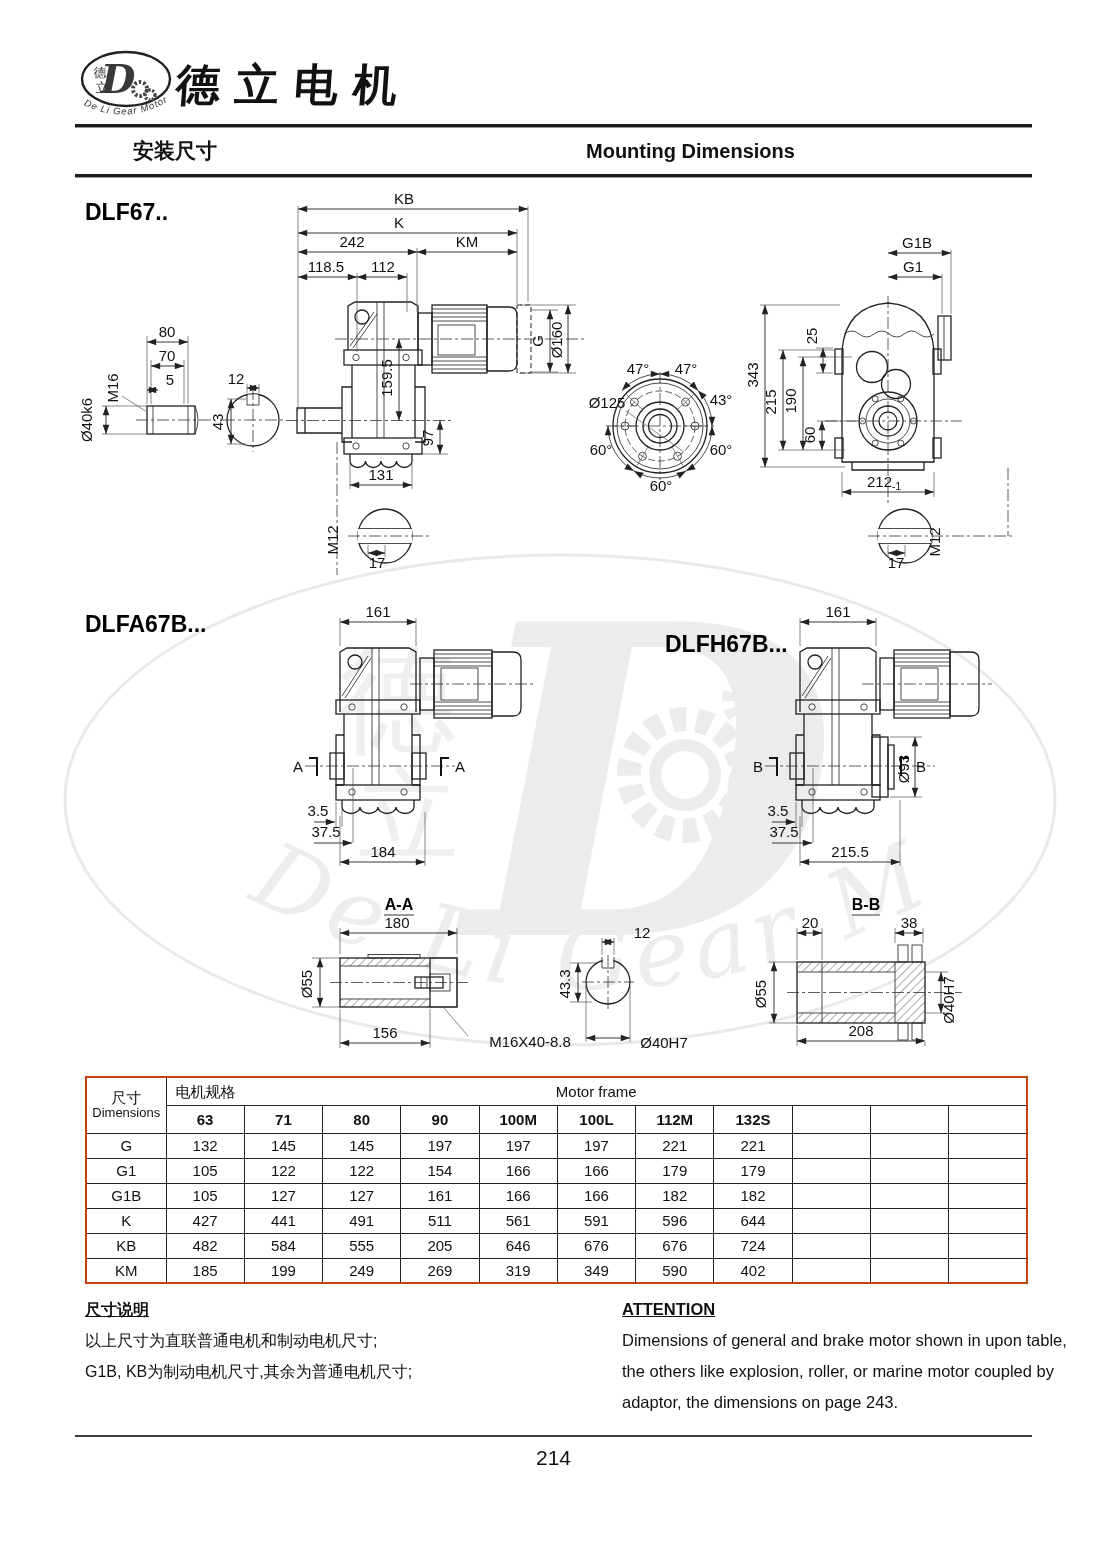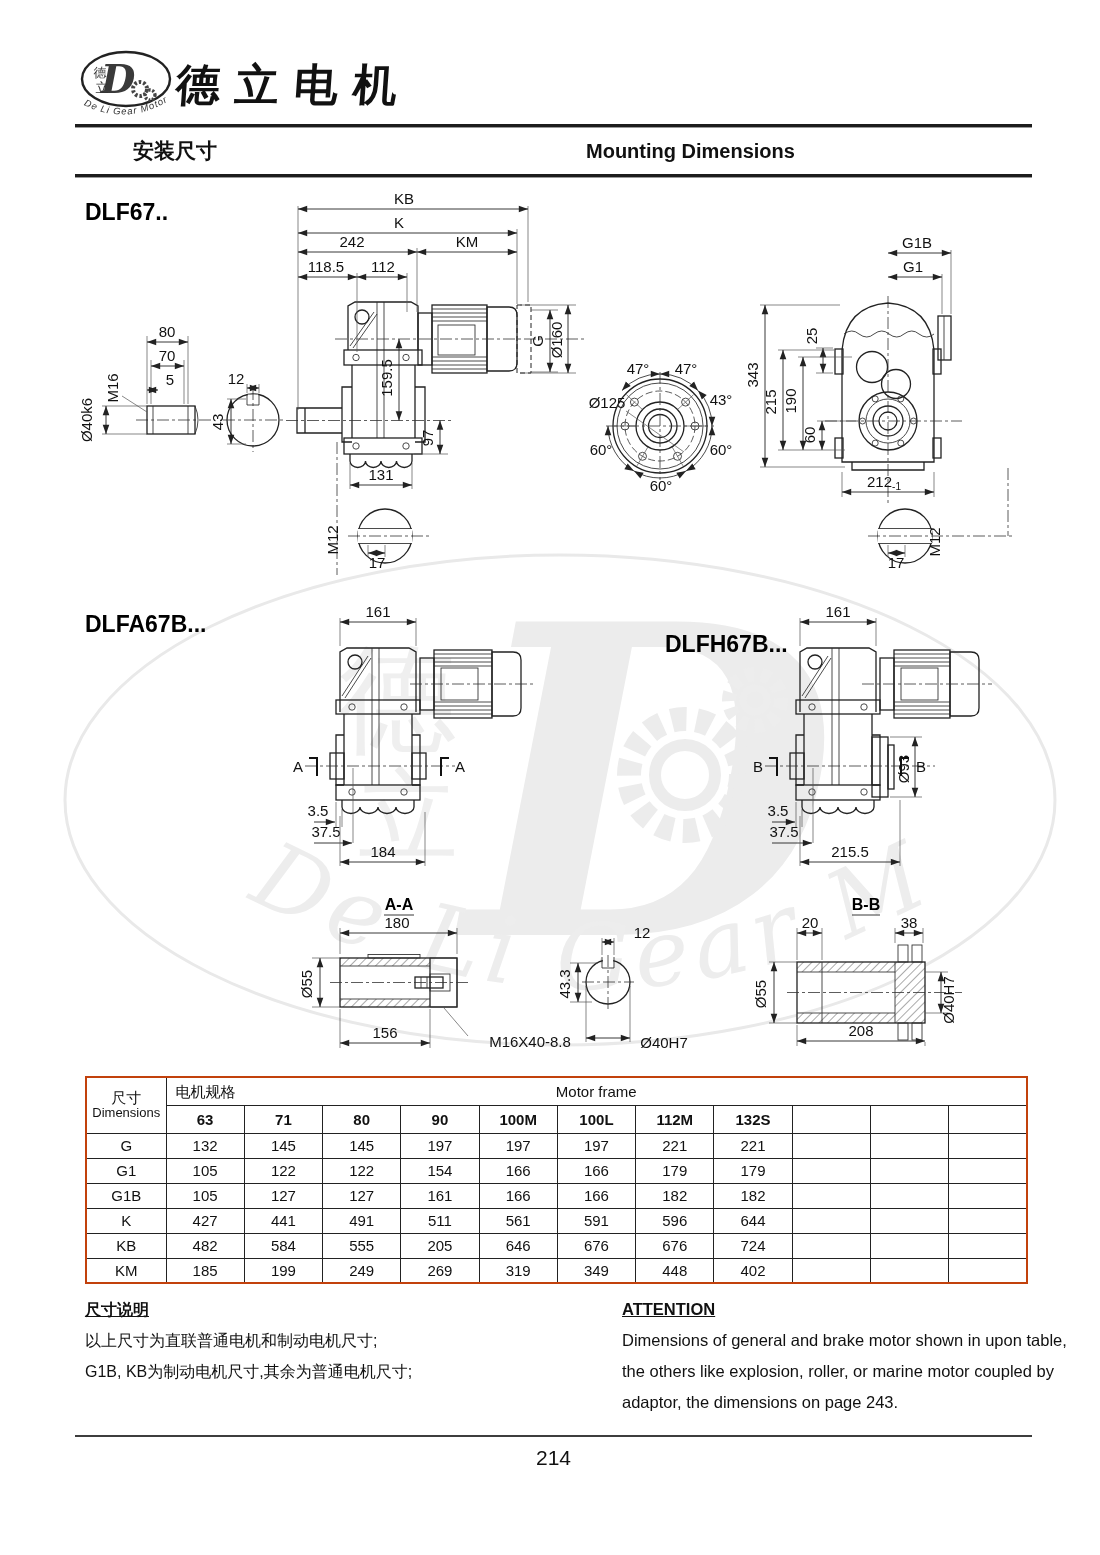--- a/index.html
+++ b/index.html
@@ -551,21 +551,21 @@
       <td></td>
     </tr>
     <tr>
       <th class="rowname">KM</th>
       <td>185</td>
       <td>199</td>
       <td>249</td>
       <td>269</td>
       <td>319</td>
       <td>349</td>
-      <td>448</td>
+      <td>590</td>
       <td>402</td>
       <td></td>
       <td></td>
       <td></td>
     </tr>
   </tbody>
     </table>
 
   <div class="notes-cn">
     <div class="notes-title">尺寸说明</div>

